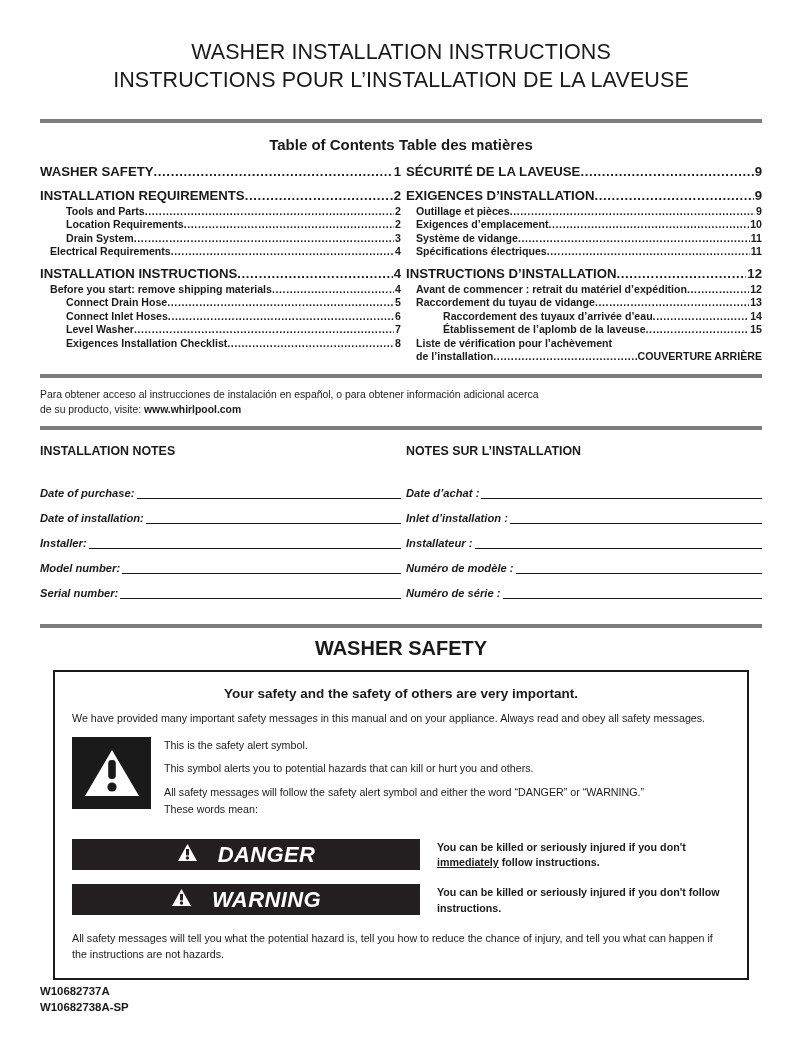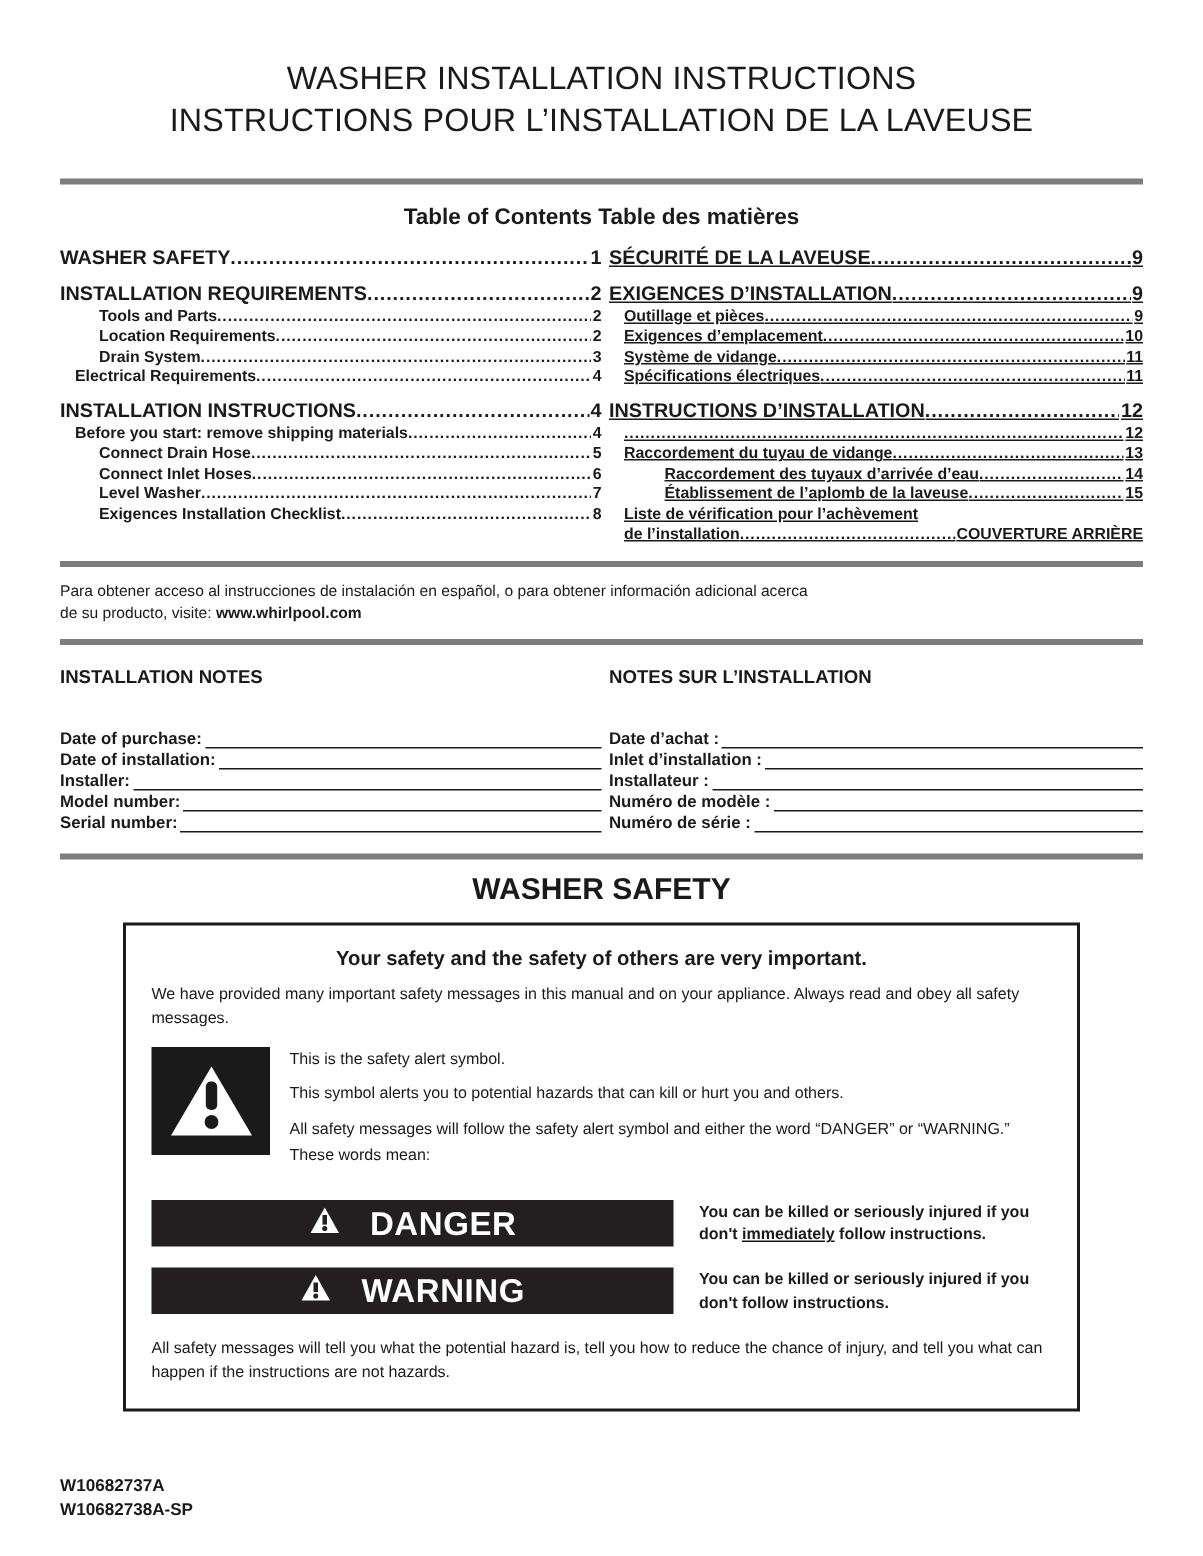--- a/index.html
+++ b/index.html
@@ -51,21 +51,21 @@
     margin-top: 13px;
     margin-bottom: 11px;
   }
   .toc {
     display: flex;
     width: 722px;
     margin: 0 auto;
     gap: 0;
   }
   .toc-col { width: 361px; }
-  .toc-col.right { padding-left: 5px; text-decoration: underline; }
+  .toc-col.right { padding-left: 5px; }
 
   .toc-row {
     display: flex;
     align-items: baseline;
     font-weight: bold;
     line-height: 1.28;
     white-space: nowrap;
   }
   .toc-row .label { flex: 0 0 auto; }
   .toc-row .dots {
@@ -109,41 +109,42 @@
   .notes-title {
     font-weight: bold;
     font-size: 12.4px;
     margin-bottom: 29px;
   }
   .note-line {
     display: flex;
     align-items: flex-end;
     font-weight: bold;
     font-size: 11.2px;
-    margin-bottom: 2px;
+    margin-bottom: 13px;
     white-space: nowrap;
+    font-style: italic;
   }
   .note-line .nlabel { flex: 0 0 auto; }
   .note-line .nfill {
     flex: 1 1 auto;
     border-bottom: 1.2px solid #1a1a1a;
     height: 11px;
     margin-left: 2px;
   }
   .notes-col.right .note-line .nfill { margin-left: 2px; }
 
   
   .safety-head {
     text-align: center;
     font-weight: bold;
     font-size: 20px;
     padding: 9px 0 10px 0;
   }
   .safety-box {
-    width: 638px;
+    width: 696px;
     margin: 0 auto;
     border: 2px solid #1a1a1a;
     padding: 14px 17px 16px 17px;
   }
   .safety-lead {
     text-align: center;
     font-weight: bold;
     font-size: 13.5px;
     margin-bottom: 9px;
   }
@@ -183,20 +184,21 @@
   .sig-bar {
     flex: 0 0 auto;
     width: 348px;
     height: 31px;
     background: #231f20;
     color: #ffffff;
     display: flex;
     align-items: center;
     justify-content: center;
     gap: 20px;
+    font-style: italic;
   }
   .sig-bar .sigtext {
     font-weight: bold;
     font-size: 22px;
     letter-spacing: 0.4px;
     line-height: 1;
   }
   .sig-msg {
     flex: 1 1 auto;
     padding-left: 17px;
@@ -329,20 +331,21 @@
           <span class="label">Spécifications électriques</span>
           <span class="dots">........................................................................................................................................................................................................</span>
           <span class="pg">11</span>
         </div>
         <div class="toc-row lvl0">
           <span class="label">INSTRUCTIONS D’INSTALLATION </span>
           <span class="dots">........................................................................................................................................................................................................</span>
           <span class="pg">12</span>
         </div>
         <div class="toc-row lvl1">
+          <span class="label">Avant de commencer : retrait du matériel d’expédition </span>
           <span class="dots">........................................................................................................................................................................................................</span>
           <span class="pg"> 12</span>
         </div>
         <div class="toc-row lvl1">
           <span class="label">Raccordement du tuyau de vidange</span>
           <span class="dots">........................................................................................................................................................................................................</span>
           <span class="pg">13</span>
         </div>
         <div class="toc-row lvl3">
           <span class="label">Raccordement des tuyaux d’arrivée d’eau</span>

